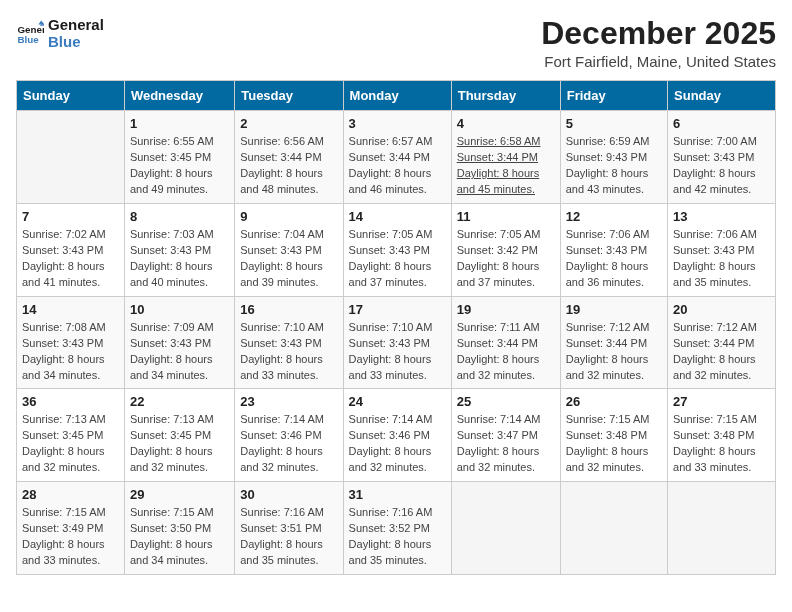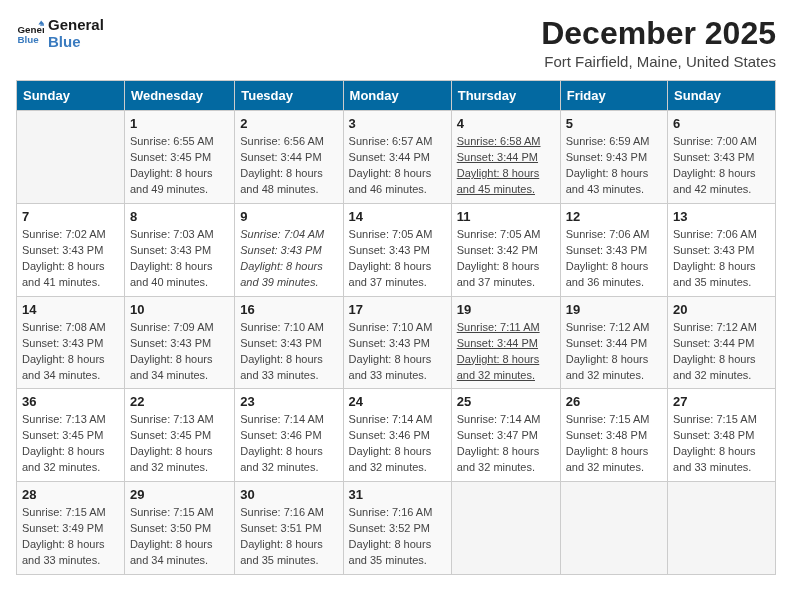--- a/index.html
+++ b/index.html
@@ -171,21 +171,21 @@
         </td>
         <td>
           <span class="day-num">8</span>
           <div class="day-info" style="white-space: pre-line;">Sunrise: 7:03 AM
 Sunset: 3:43 PM
 Daylight: 8 hours
 and 40 minutes.</div>
         </td>
         <td>
           <span class="day-num">9</span>
-          <div class="day-info" style="white-space: pre-line; font-style: italic;">Sunrise: 7:04 AM
+          <div class="day-info" style="white-space: pre-line;">Sunrise: 7:04 AM
 Sunset: 3:43 PM
 Daylight: 8 hours
 and 39 minutes.</div>
         </td>
         <td>
           <span class="day-num">14</span>
           <div class="day-info" style="white-space: pre-line;">Sunrise: 7:05 AM
 Sunset: 3:43 PM
 Daylight: 8 hours
 and 37 minutes.</div>
@@ -236,21 +236,21 @@
         </td>
         <td>
           <span class="day-num">17</span>
           <div class="day-info" style="white-space: pre-line;">Sunrise: 7:10 AM
 Sunset: 3:43 PM
 Daylight: 8 hours
 and 33 minutes.</div>
         </td>
         <td>
           <span class="day-num">19</span>
-          <div class="day-info" style="white-space: pre-line; text-decoration: underline;">Sunrise: 7:11 AM
+          <div class="day-info" style="white-space: pre-line;">Sunrise: 7:11 AM
 Sunset: 3:44 PM
 Daylight: 8 hours
 and 32 minutes.</div>
         </td>
         <td>
           <span class="day-num">19</span>
           <div class="day-info" style="white-space: pre-line;">Sunrise: 7:12 AM
 Sunset: 3:44 PM
 Daylight: 8 hours
 and 32 minutes.</div>

